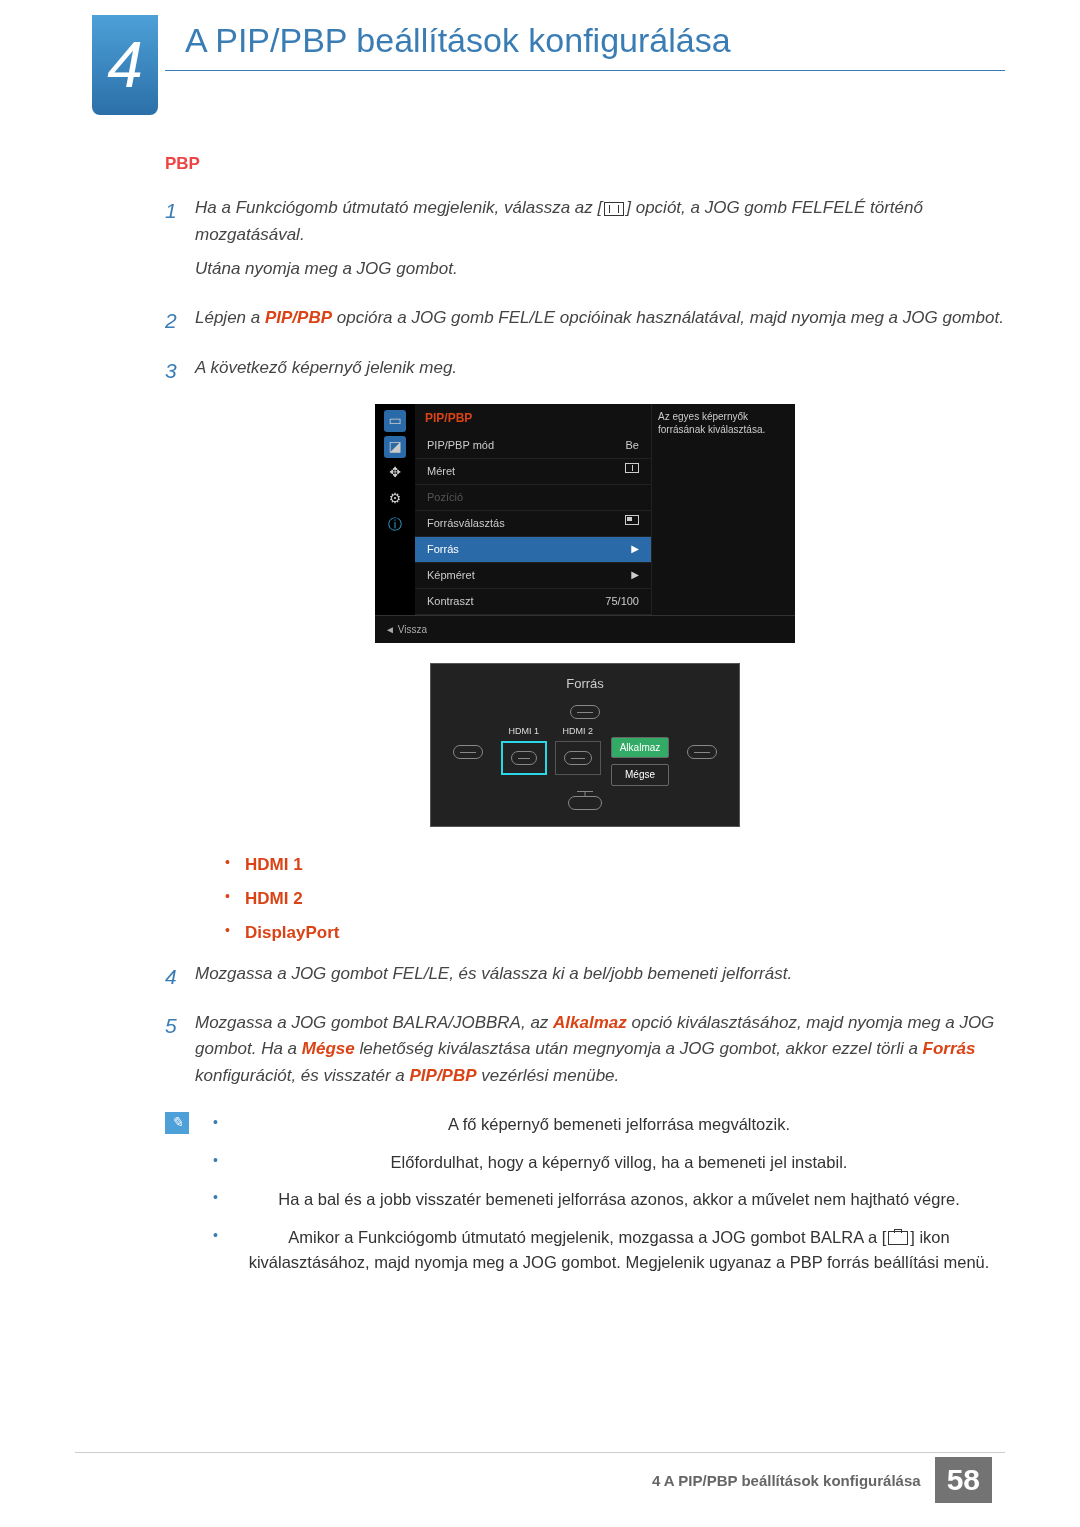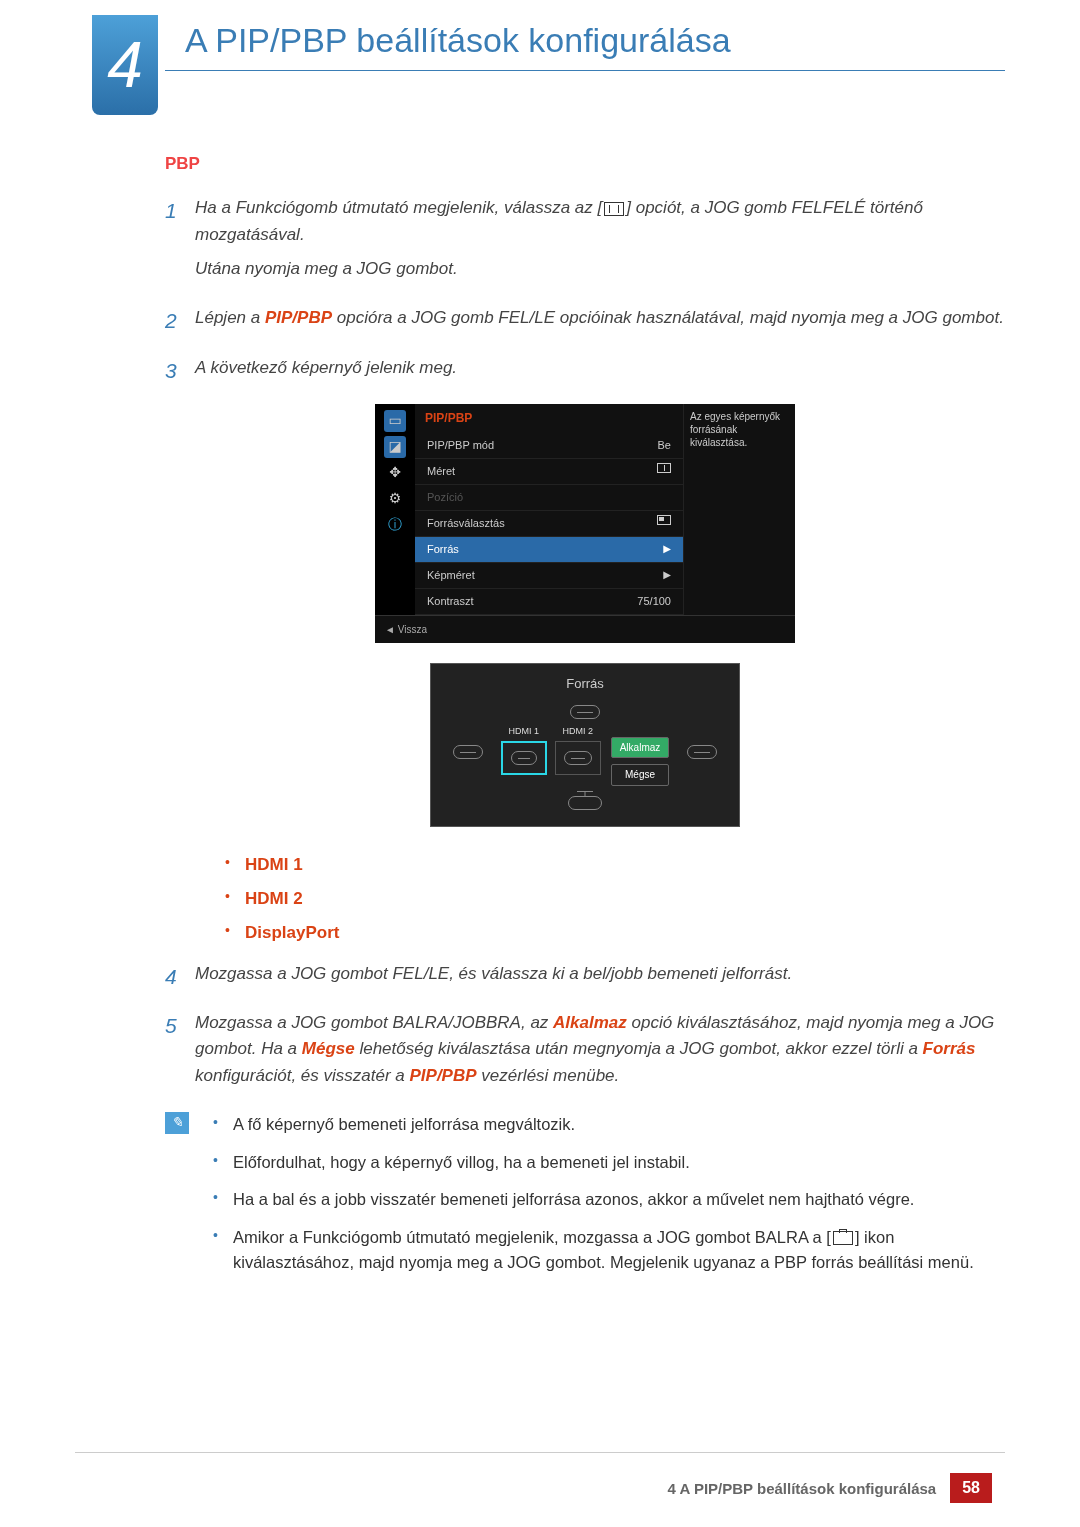--- a/index.html
+++ b/index.html
@@ -27,21 +27,21 @@
   .osd { width: 420px; background: #111; color: #ccc; font-size: 12px; }
   .osd-body { display: flex; }
   .osd-sidebar { width: 40px; background: #000; display: flex; flex-direction: column; align-items: center; padding-top: 4px; }
   .osd-side-icon { width: 22px; height: 22px; margin: 2px 0; display: flex; align-items: center; justify-content: center; font-size: 14px; color: #ccc; }
   .osd-side-icon.active { background: #2a6aa8; border-radius: 3px; }
   .osd-main { flex: 1; }
   .osd-title { color: #da4315; font-size: 12px; padding: 5px 10px 5px 10px; font-weight: bold; }
   .osd-row { display: flex; justify-content: space-between; padding: 4px 12px; border-bottom: 1px solid #222; font-size: 11px; }
   .osd-row.highlight { background: #2a6aa8; color: #fff; }
   .osd-row.dim { color: #555; }
-  .osd-desc { width: 112px; font-size: 10px; color: #ccc; padding: 6px; border-left: 1px solid #222; line-height: 1.3; }
+  .osd-desc { width: 144px; font-size: 10px; color: #ccc; padding: 6px; border-left: 1px solid #222; line-height: 1.3; }
   .osd-footer { text-align: left; font-size: 10px; color: #aaa; padding: 6px 10px; border-top: 1px solid #333; }
   .source-wrap { display: flex; justify-content: center; margin: 10px 0 25px; }
   .source-box { width: 310px; background: #222; border: 1px solid #555; padding: 10px 14px; color: #ccc; }
   .source-title { text-align: center; font-size: 13px; color: #ccc; margin-bottom: 10px; }
   .source-row { display: flex; align-items: center; justify-content: center; margin: 6px 0; }
   .src-oval { width: 30px; height: 14px; border: 1px solid #888; border-radius: 7px; margin: 0 8px; position: relative; }
   .src-oval::after { content: ""; position: absolute; left: 6px; right: 6px; top: 50%; border-top: 1px solid #888; }
   .source-middle { display: flex; justify-content: space-between; align-items: flex-start; gap: 10px; }
   .hdmi-grid { display: flex; gap: 8px; }
   .hdmi-col { text-align: center; }
@@ -51,27 +51,27 @@
   .btn-col { display: flex; flex-direction: column; gap: 6px; margin-top: 12px; }
   .sbtn { font-size: 10px; color: #fff; border: 1px solid #666; padding: 2px 8px; border-radius: 2px; text-align: center; }
   .sbtn.apply { background: #3a6; }
   .base-icon { width: 34px; height: 14px; border: 1px solid #888; border-radius: 7px; position: relative; display: inline-block; }
   .base-icon::before { content: ""; position: absolute; top: -6px; left: 50%; transform: translateX(-50%); width: 16px; border-top: 1px solid #888; }
   .base-icon::after { content: ""; position: absolute; top: -6px; left: 50%; height: 6px; border-left: 1px solid #888; transform: translateX(-50%); }
   .bullet-list { list-style: none; padding: 0; margin-left: 30px; }
   .bullet-list li { position: relative; padding-left: 20px; margin-bottom: 8px; }
   .bullet-list li::before { content: "•"; position: absolute; left: 0; color: #3a7db5; font-size: 14px; }
   .bullet-list.red li::before { color: #da4315; }
-  .note-row { display: flex; margin-top: 10px; }
+  .note-row { display: flex; margin-top: 10px; text-align: center; }
   .note-icon { width: 24px; height: 22px; background: #4da0d8; margin-right: 24px; flex-shrink: 0; display: flex; align-items: center; justify-content: center; color: #fff; font-style: italic; font-size: 14px; margin-left: 0; }
   .note-icon::after { content: "✎"; }
   .note-list li { margin-bottom: 12px; font-size: 16.5px; }
   .footer { position: absolute; bottom: 24px; right: 88px; display: flex; align-items: center; }
   .footer-text { color: #666; font-size: 15px; font-weight: 600; margin-right: 14px; }
-  .footer-pagebox { background: #b91c1c; color: #fff; font-size: 16px; font-weight: bold; padding: 6px 12px; }
+  .footer-pagebox { background: #737373; color: #fff; font-size: 30px; font-weight: bold; padding: 6px 12px; }
   .footer-line { position: absolute; bottom: 74px; left: 75px; right: 75px; border-top: 1px solid #ccc; }
   .arrow { font-size: 10px; }
   .sq-icon { display: inline-block; width: 14px; height: 10px; border: 1px solid #ccc; }
   .sq-icon.inner::after { content: ""; display: block; width: 5px; height: 4px; background: #ccc; margin: 1px; }
   .metasq { display: inline-block; width: 14px; height: 10px; border: 1px solid #ccc; position: relative; }
   .metasq::after { content: ""; position: absolute; left: 50%; top: 1px; bottom: 1px; border-left: 1px solid #ccc; }
 </style>
 </head>
 <body>
 

